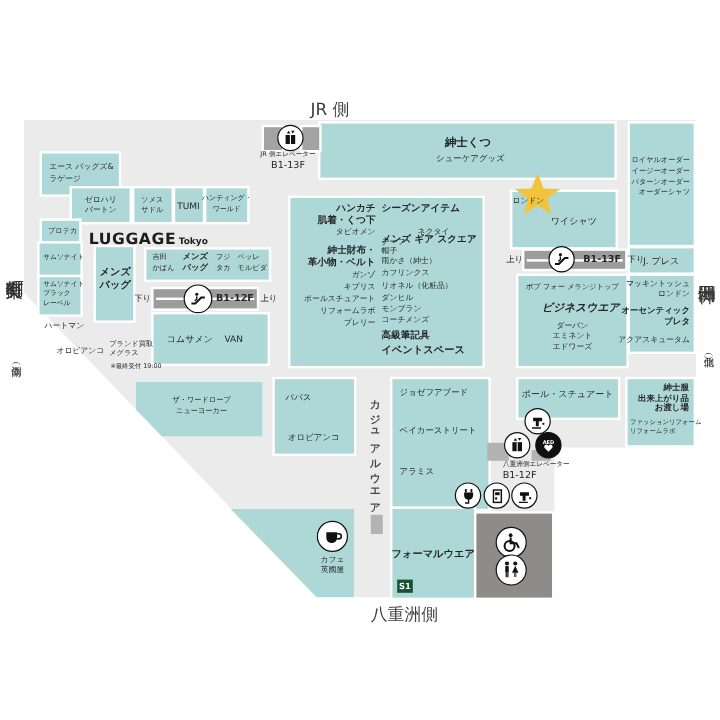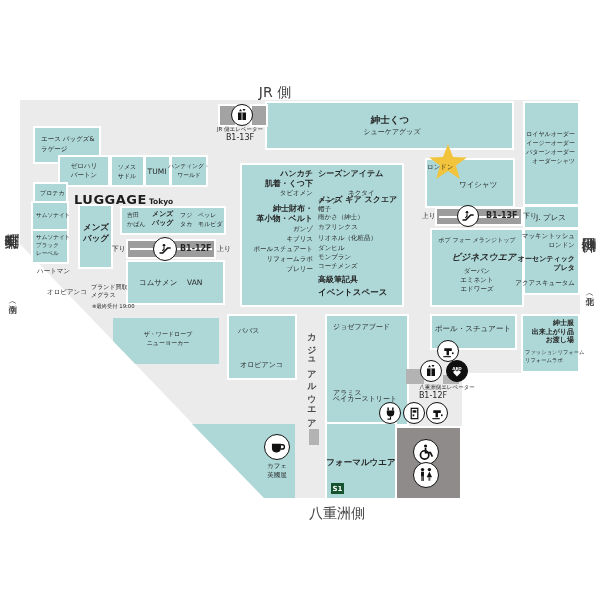--- a/index.html
+++ b/index.html
@@ -196,21 +196,21 @@
   <div class="t r b" style="left:575px;top:264px;font-size:7px;">プレタ</div>
   <div class="t r" style="left:575px;top:280px;">アクアスキュータム</div>
   <div class="t r b" style="left:574px;top:319px;font-size:7px;">紳士服</div>
   <div class="t r b" style="left:574px;top:328px;font-size:7px;">出来上がり品</div>
   <div class="t r b" style="left:574px;top:336px;font-size:7px;">お渡し場</div>
   <div class="t" style="left:525px;top:349px;font-size:5.3px;">ファッションリフォーム</div>
   <div class="t" style="left:525px;top:357px;font-size:5.3px;">リフォームラボ</div>
 
   <div class="t c" style="left:473px;top:324px;font-size:7.5px;">ポール・スチュアート</div>
   <div class="t" style="left:333px;top:323px;font-size:7px;text-align:right;">ジョゼフアブード</div>
-  <div class="t" style="left:333px;top:355px;font-size:7px;margin-top:40px;">ベイカーストリート</div>
+  <div class="t" style="left:333px;top:355px;font-size:7px;">ベイカーストリート</div>
   <div class="t" style="left:333px;top:389px;font-size:7px;">アラミス</div>
   <div class="t" style="left:238px;top:327px;font-size:7px;">パパス</div>
   <div class="t" style="left:240px;top:361px;font-size:7px;">オロビアンコ</div>
   <div class="t c" style="left:168px;top:330px;font-size:6px;">ザ・ワードローブ</div>
   <div class="t c" style="left:168px;top:339px;font-size:6px;">ニューヨーカー</div>
   <div class="t vert b" style="left:306px;top:327px;font-size:9px;color:#4a4a4a;letter-spacing:2px;">カジュアルウエア</div>
 
   <span class="cic" style="left:437px;top:340px;width:22px;height:22px;">
       <svg width="15" height="15" viewBox="0 0 16 16">
         <path d="M3.5 7.5V4.5h8v3h-3V12H5.9V7.5z" fill="#111"></path>

